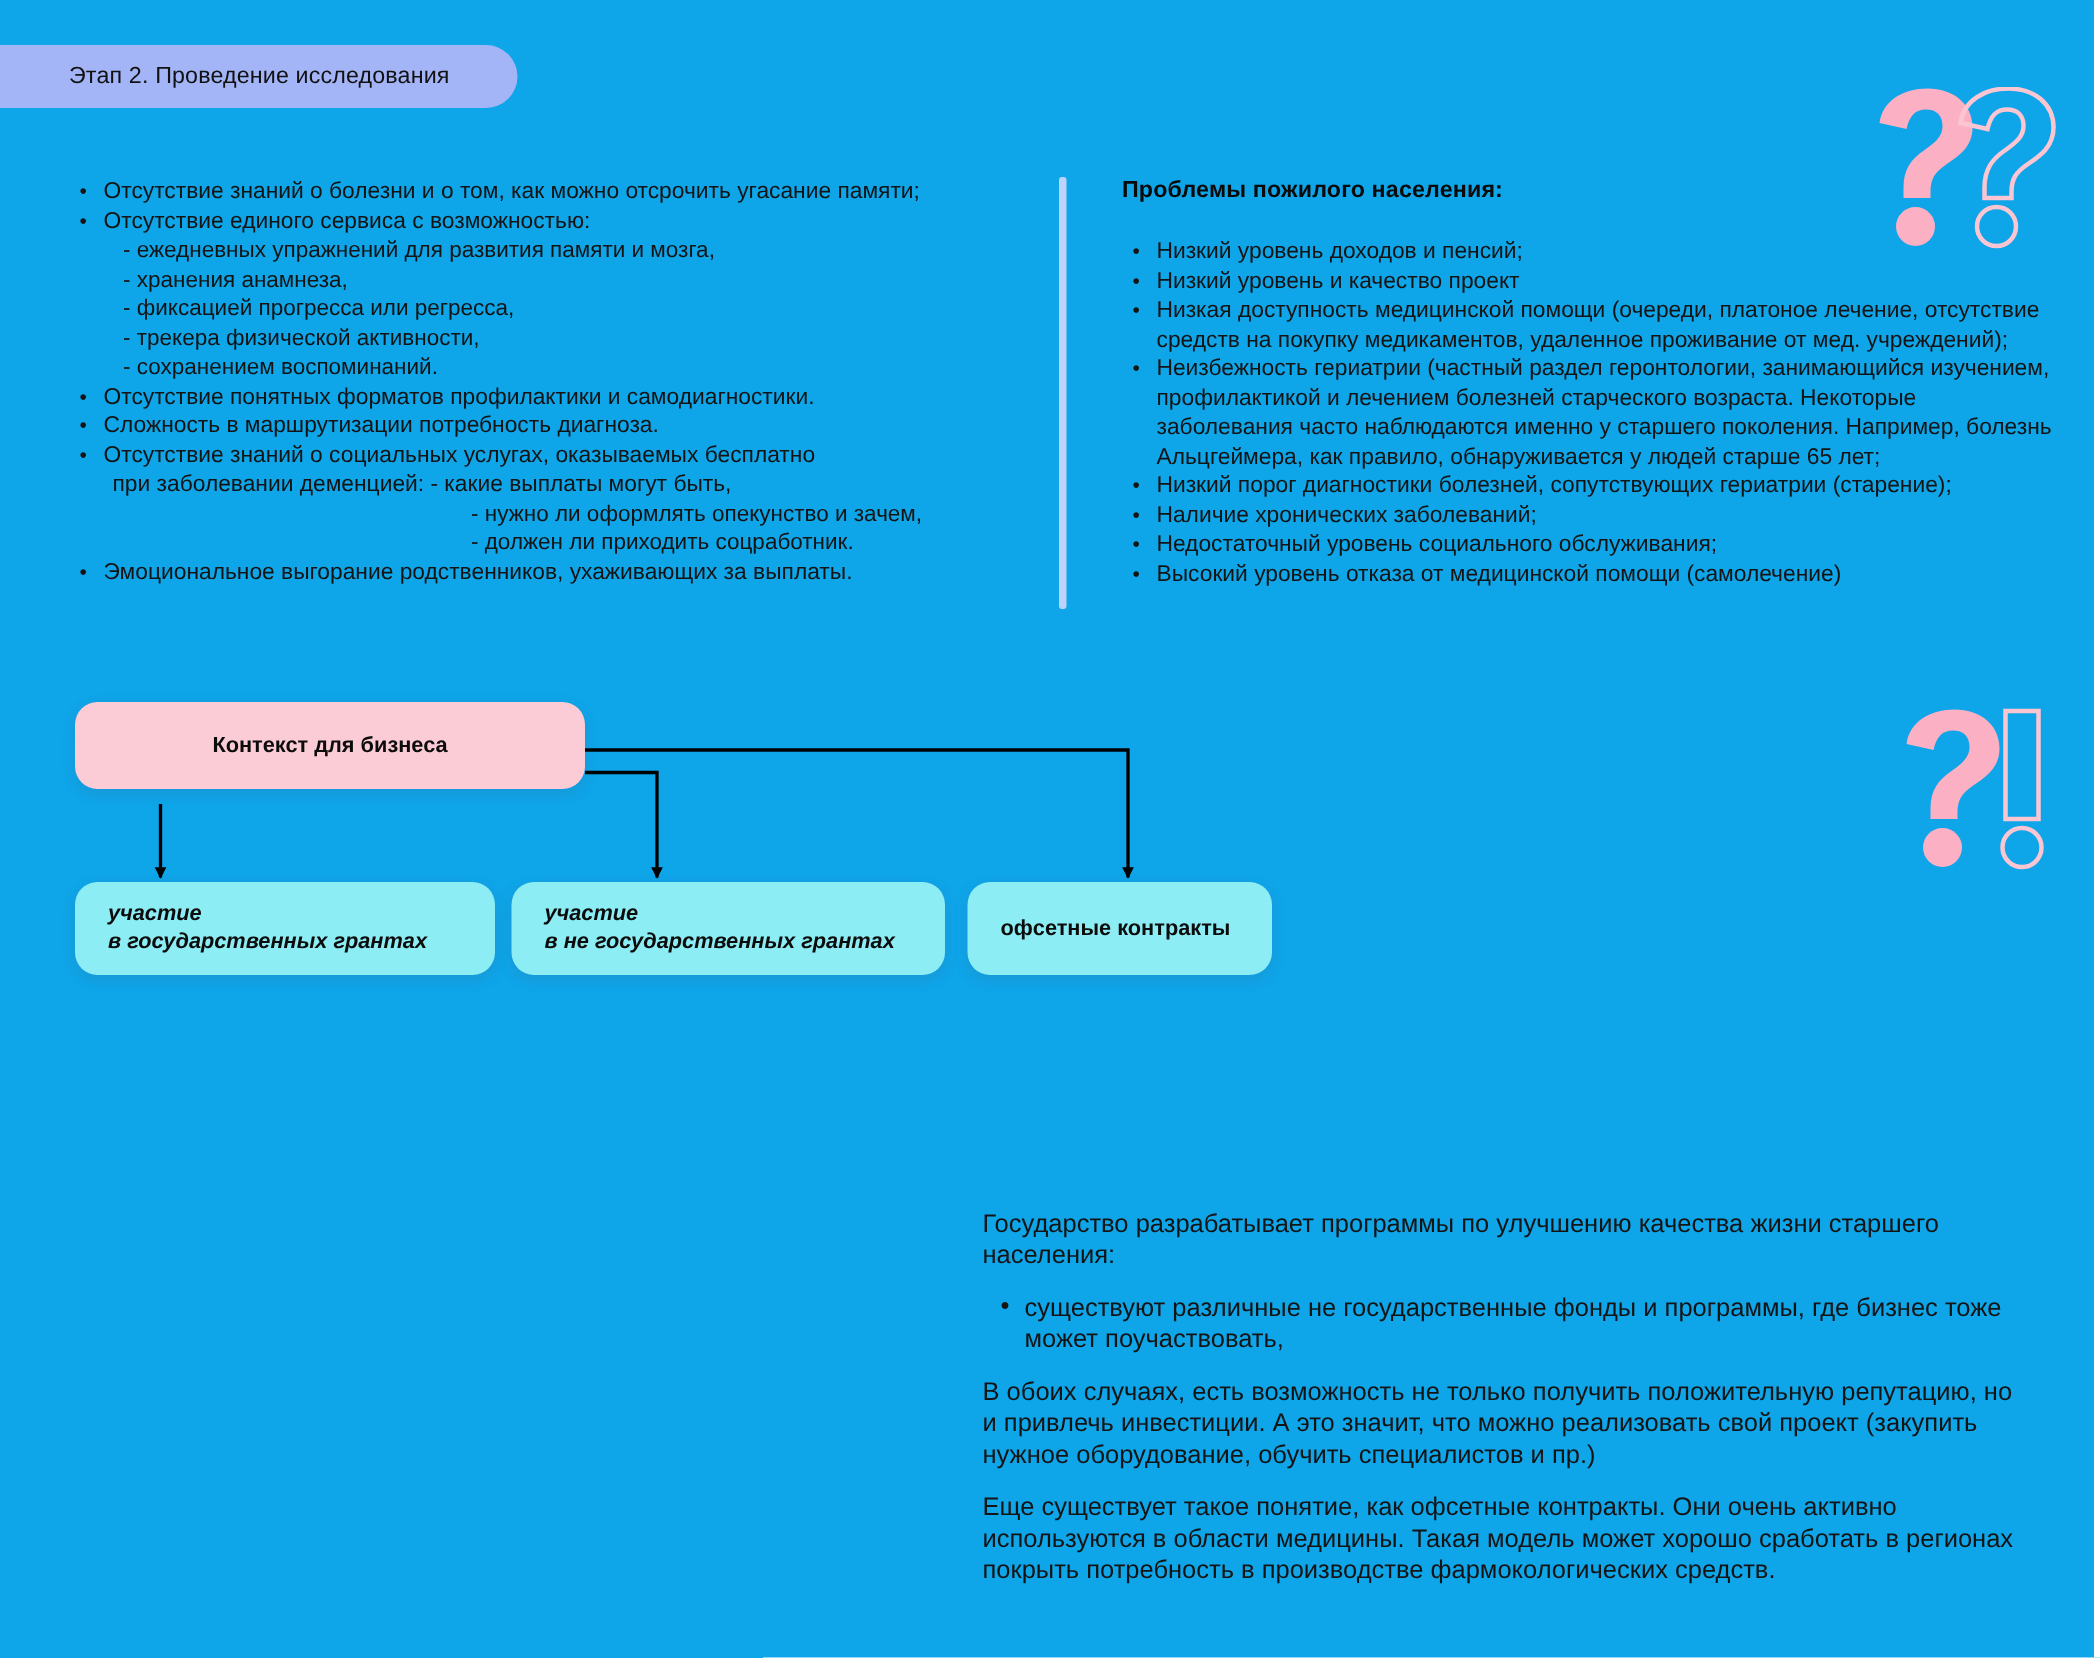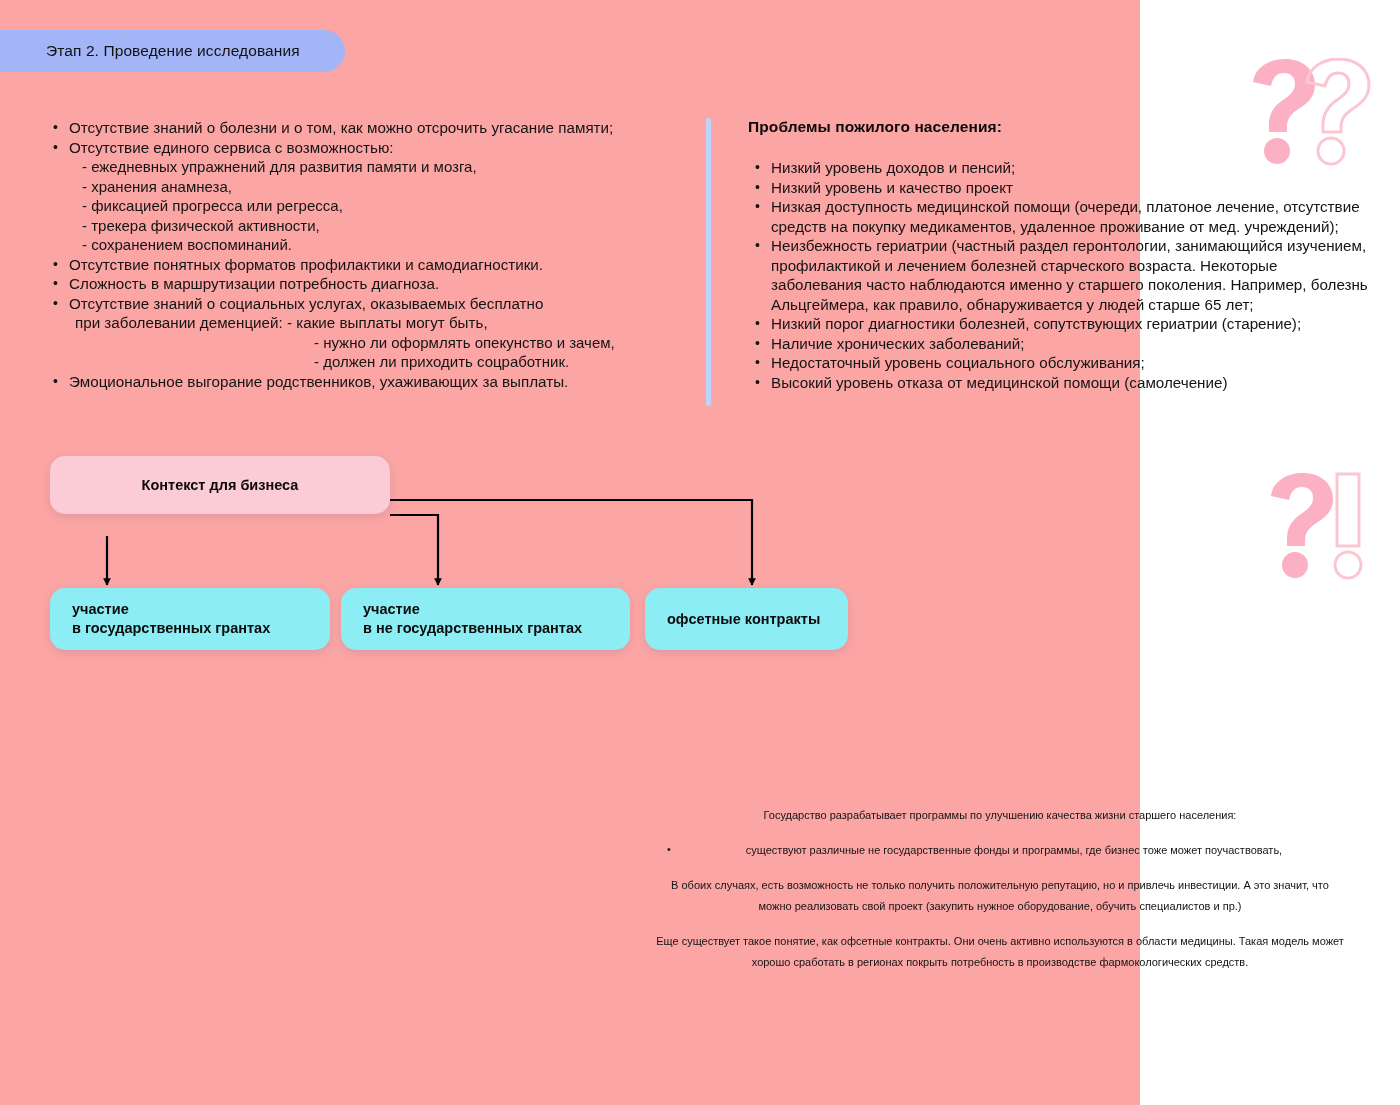--- a/index.html
+++ b/index.html
@@ -8,23 +8,23 @@
     width: 1400px;
     height: 1105px;
     background: #ffffff;
     font-family: "Liberation Sans", sans-serif;
     color: #111111;
     overflow: hidden;
   }
 
   #slide {
     position: relative;
-    width: 1140px;
+    width: 1396px;
     height: 1105px;
-    background: #fca5a5;
+    background: #0ea5e9;
   }
 
   
   .stage-badge {
     position: absolute;
     left: 0;
     top: 30px;
     width: 345px;
     height: 42px;
     background: #A3B4F7;
@@ -105,37 +105,37 @@
     display: flex;
     align-items: center;
     font-size: 14.5px;
     font-weight: bold;
     color: #0c0c0c;
     line-height: 19px;
     box-shadow: 0 3px 9px rgba(80,90,110,0.16);
   }
 
   .node-root {
-    left: 50px; top: 456px;
+    left: 50px; top: 468px;
     width: 340px; height: 58px;
     background: #FBCBD6;
     justify-content: center;
     text-align: center;
   }
 
   .node-child {
     background: #8CEDF4;
     padding: 0 22px;
     height: 62px;
   }
   .node-g1 { left: 50px;  top: 588px; width: 280px; }
   .node-g2 { left: 341px; top: 588px; width: 289px; }
   .node-g3 { left: 645px; top: 588px; width: 203px; }
 
-  .node-text-2line { white-space: pre-line; }
+  .node-text-2line { white-space: pre-line; font-style: italic; }
 
   .desc-box {
     position: absolute;
     left: 645px; top: 653px;
     width: 552px; height: 101px;
     background: #CAF5F7;
     border-radius: 14px;
     padding: 16px 22px 0 18px;
     font-size: 15px;
     line-height: 20.5px;
@@ -149,24 +149,23 @@
     width: 1400px; height: 1105px;
     pointer-events: none;
   }
 
   
   .bottom-copy {
     position: absolute;
     left: 655px;
     top: 805px;
     width: 690px;
-    font-size: 11px;
+    font-size: 17px;
     line-height: 21px;
     color: #141414;
-    text-align: center;
   }
   .bottom-copy p { margin-bottom: 14px; }
   .bottom-copy ul { list-style: none; margin: 0 0 14px 0; }
   .bottom-copy ul li {
     position: relative;
     padding-left: 28px;
     line-height: 21px;
   }
   .bottom-copy ul li::before {
     content: "•";

